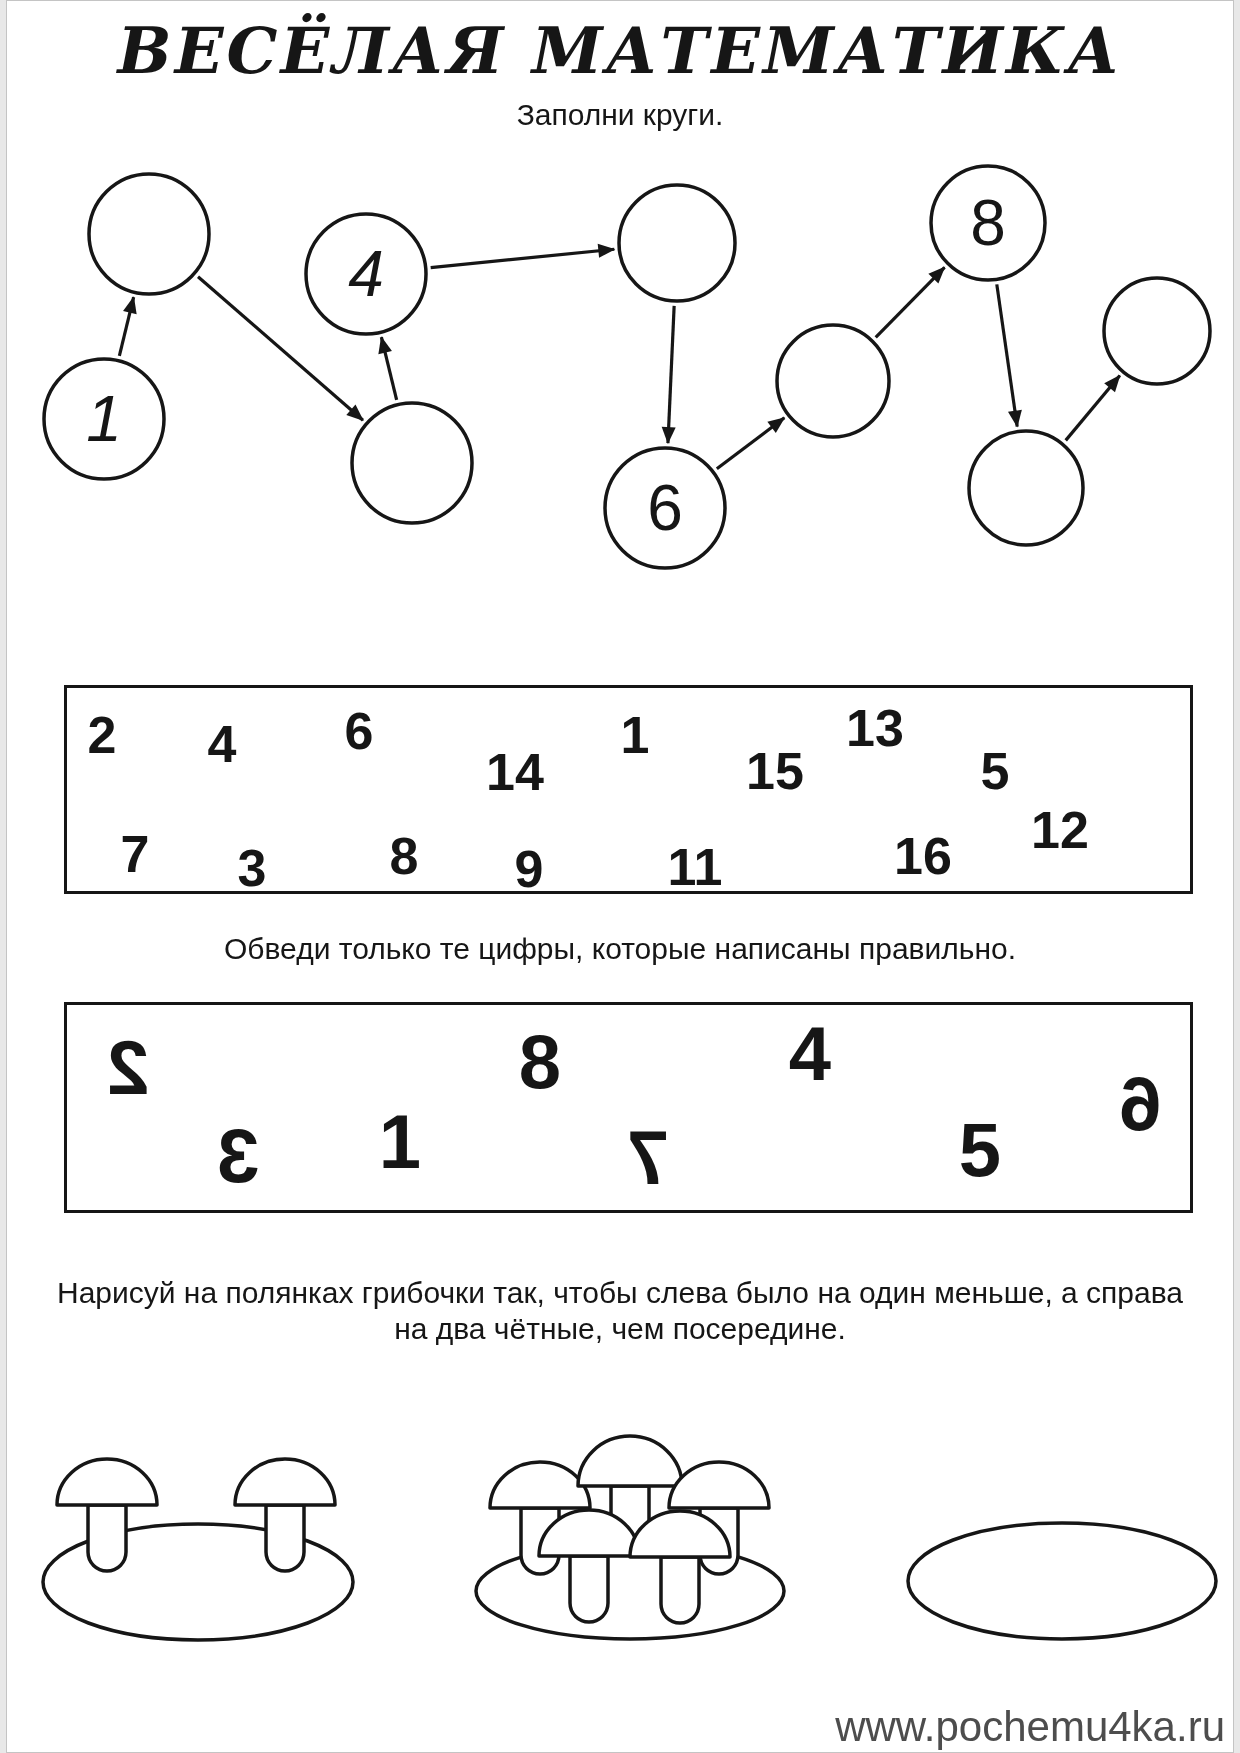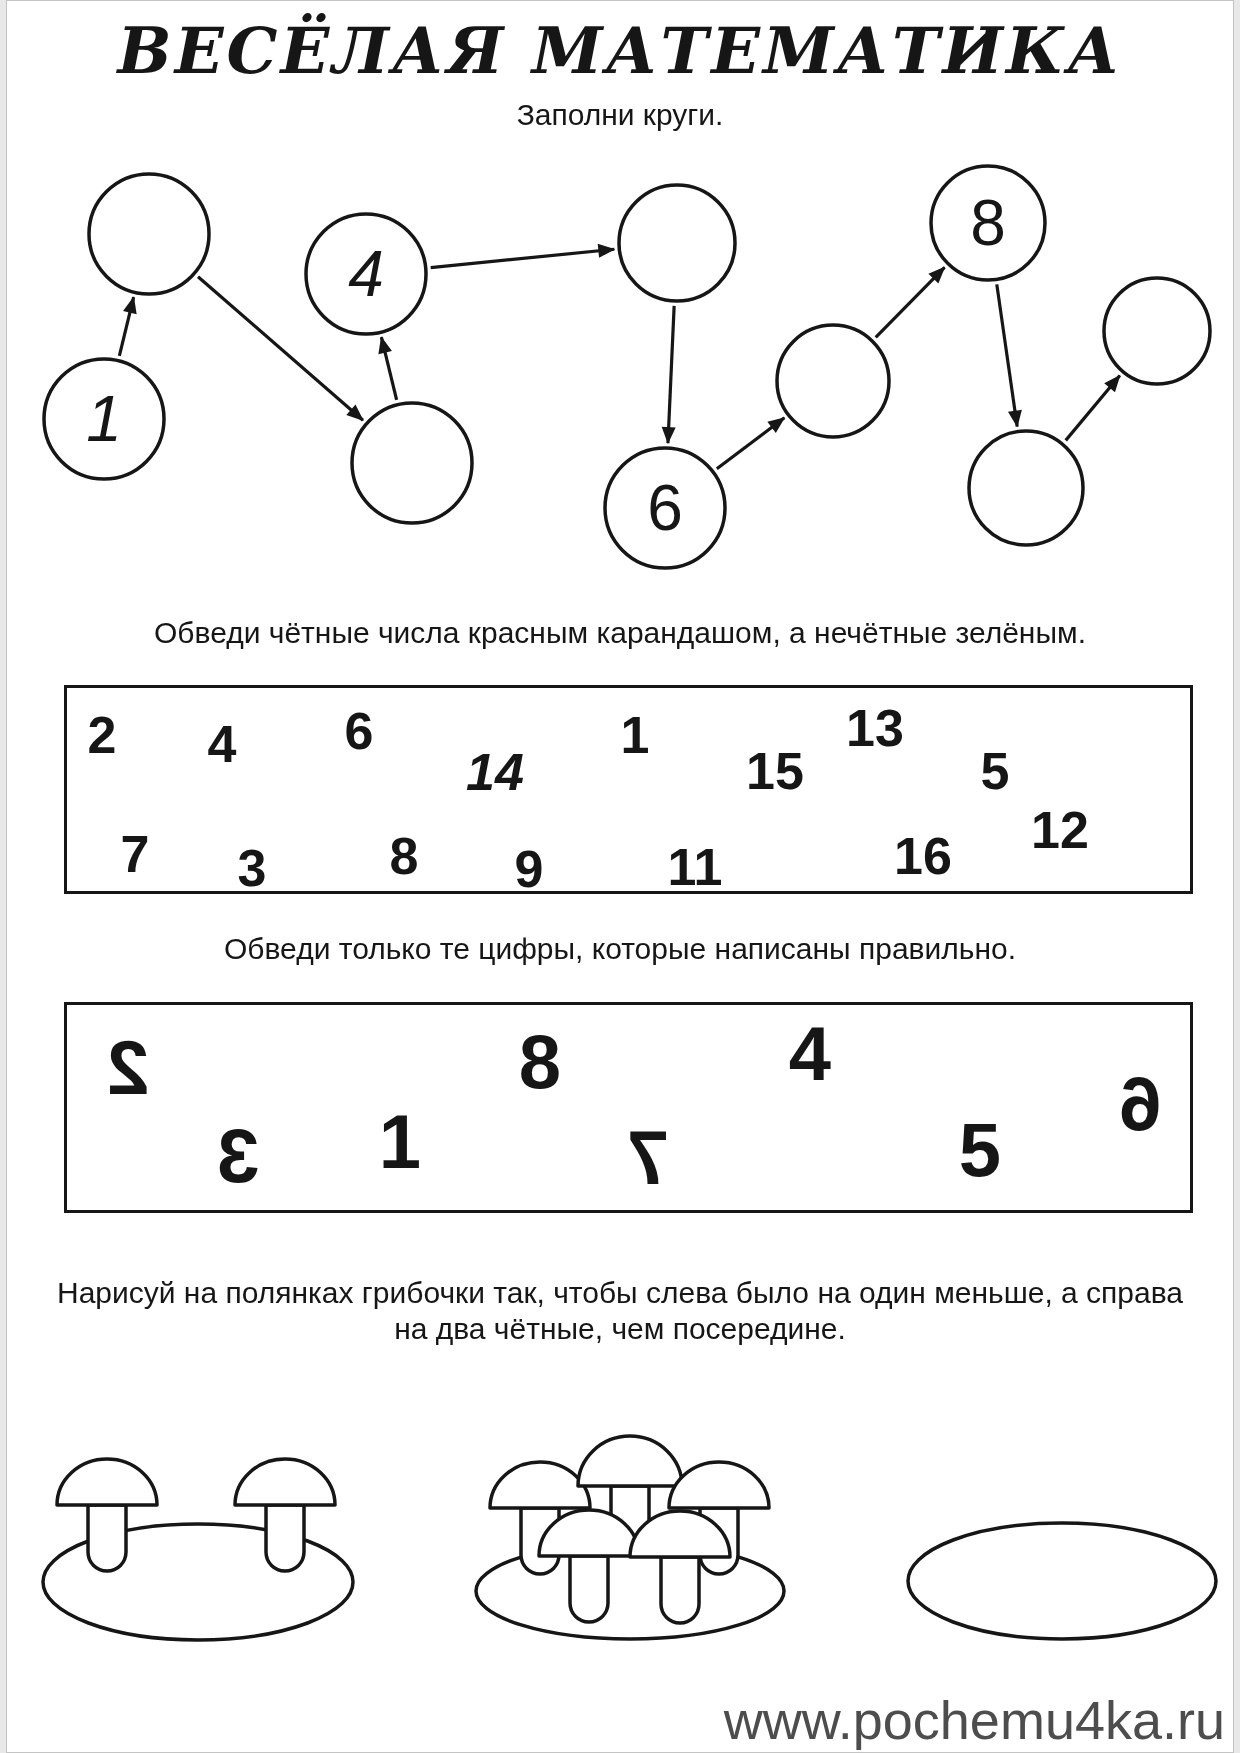--- a/index.html
+++ b/index.html
@@ -29,21 +29,21 @@
   #numbers-box { left:57px;  top:684px;  width:1129px; height:209px; }
   #digits-box  { left:57px;  top:1001px; width:1129px; height:211px; }
   .scatter-num {
     position:absolute; transform:translate(-50%,-50%);
     font-weight:700; font-size:52px; line-height:1; white-space:nowrap;
   }
   .big-digit { font-size:76px; }
   .mirror { display:inline-block; transform:scaleX(-1); }
   .footer {
     position:absolute; right:8px; bottom:2px;
-    font-size:54px; line-height:1.1; color:var(--footer,#4d4d4d); white-space:nowrap;
+    font-size:42px; line-height:1.1; color:var(--footer,#4d4d4d); white-space:nowrap;
   }
 </style>
 </head>
 <body>
 
 <div class="page">
 
   <div class="title">ВЕСЁЛАЯ МАТЕМАТИКА</div>
 
   <div class="instr" id="instr-circles">Заполни круги.</div>
@@ -92,27 +92,26 @@
         <text x="981" y="222" text-anchor="middle" dominant-baseline="central" font-family="&quot;Liberation Sans&quot;, sans-serif" font-size="64" fill="#161616">8</text>
       </g>
       <g>
         <circle cx="1019" cy="487" r="57" fill="#ffffff" stroke="#161616" stroke-width="3.5"></circle>
       </g>
       <g>
         <circle cx="1150" cy="330" r="53" fill="#ffffff" stroke="#161616" stroke-width="3.5"></circle>
       </g>
     </svg>
 
-  <div class="instr" id="instr-evenodd">Обведи чётные числа красным карандашом, а нечётные зелёным.</div>
 
   <div class="box" id="numbers-box">
       <span class="scatter-num" style="left: 35px; top: 47px;">2</span>
       <span class="scatter-num" style="left: 155px; top: 56px;">4</span>
       <span class="scatter-num" style="left: 292px; top: 43px;">6</span>
-      <span class="scatter-num" style="left: 428px; top: 84px; font-style: italic;">14</span>
+      <span class="scatter-num" style="left: 448px; top: 84px;">14</span>
       <span class="scatter-num" style="left: 568px; top: 47px;">1</span>
       <span class="scatter-num" style="left: 708px; top: 83px;">15</span>
       <span class="scatter-num" style="left: 808px; top: 40px;">13</span>
       <span class="scatter-num" style="left: 928px; top: 83px;">5</span>
       <span class="scatter-num" style="left: 68px; top: 166px;">7</span>
       <span class="scatter-num" style="left: 185px; top: 180px;">3</span>
       <span class="scatter-num" style="left: 337px; top: 168px;">8</span>
       <span class="scatter-num" style="left: 462px; top: 181px;">9</span>
       <span class="scatter-num" style="left: 628px; top: 179px;">11</span>
       <span class="scatter-num" style="left: 828px; top: 168px; margin-left: 28px;">16</span>

